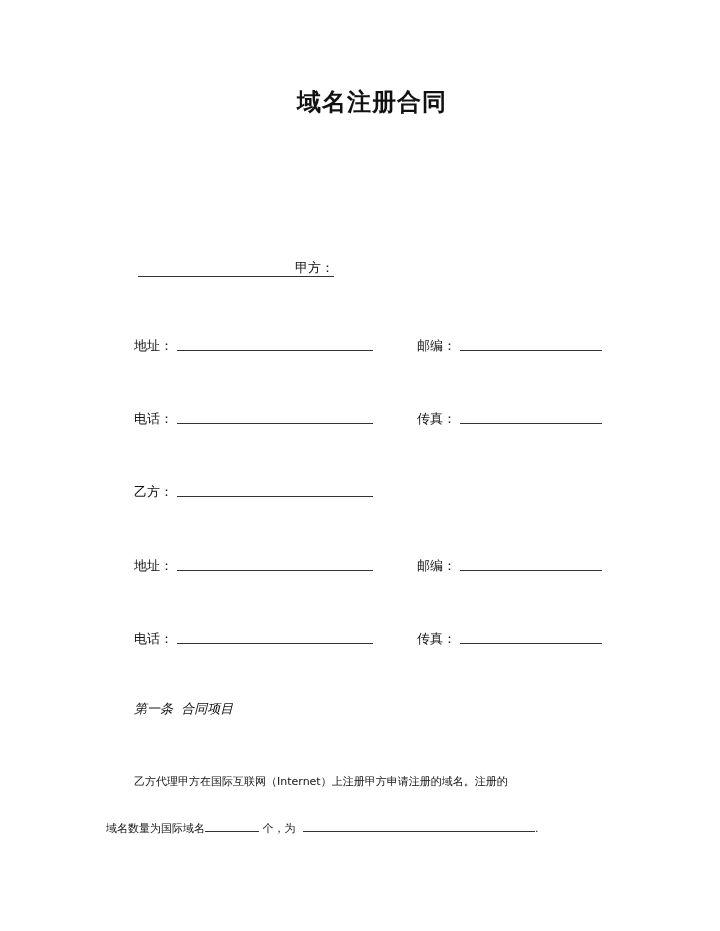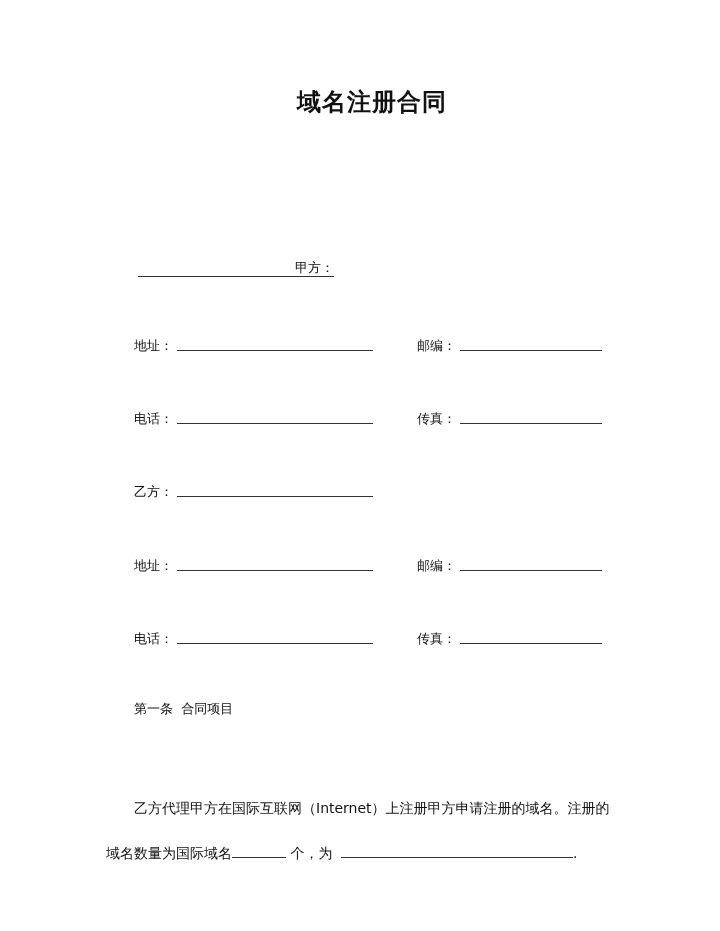--- a/index.html
+++ b/index.html
@@ -6,21 +6,21 @@
   body { width: 720px; height: 931px; position: relative; overflow: hidden;
          font-family: "DejaVu Sans", sans-serif; color: #111; }
   .title { position: absolute; top: 86px; left: 0; width: 720px; text-align: center;
            font-family: "DejaVu Serif", serif; font-size: 24px; font-weight: bold; letter-spacing: 1px; padding-left: 12px; }
   .field { position: absolute; font-size: 13px; height: 20px; display: flex; align-items: flex-end; }
   .field .label { white-space: nowrap; line-height: 16px; }
   .field .line { border-bottom: 1px solid #333; height: 0; margin-left: 4px; margin-bottom: 3px; }
   .line.long { width: 196px; }
   .line.short { width: 142px; }
   .section { position: absolute; top: 700px; left: 134px; font-size: 13px; }
-  .para { position: absolute; font-size: 14px; white-space: nowrap; margin-top: 26px; }
+  .para { position: absolute; font-size: 11px; white-space: nowrap; }
   .blank { display: inline-block; border-bottom: 1px solid #333; vertical-align: baseline; height: 12px; }
 </style>
 </head>
 <body>
 
 <div class="title">域名注册合同</div>
 
 <div class="field" style="top:260px;left:134px;flex-direction:column;">
   <span class="label">甲方：</span>
   <span class="line long"></span>
@@ -60,19 +60,19 @@
 
 <div class="field" style="top:627px;left:134px;">
   <span class="label">电话：</span>
   <span class="line long"></span>
 </div>
 <div class="field" style="top:627px;left:417px;">
   <span class="label">传真：</span>
   <span class="line short"></span>
 </div>
 
-<div class="section" style="white-space:pre;">第一条  合同项目</div>
+<div class="section" style="white-space:pre;font-style:italic;">第一条  合同项目</div>
 
 <div class="para" style="top:774px;left:134px;">乙方代理甲方在国际互联网（Internet）上注册甲方申请注册的域名。注册的</div>
 
 <div class="para" style="top:819px;left:106px;">
   <span>域名数量为国际域名</span><span class="blank" style="width:54px;"></span><span style="white-space:pre;"> 个，为 </span><span class="blank" style="width:232px;margin-left:4px;"></span><span>.</span>
 </div>
 
 </body></html>

